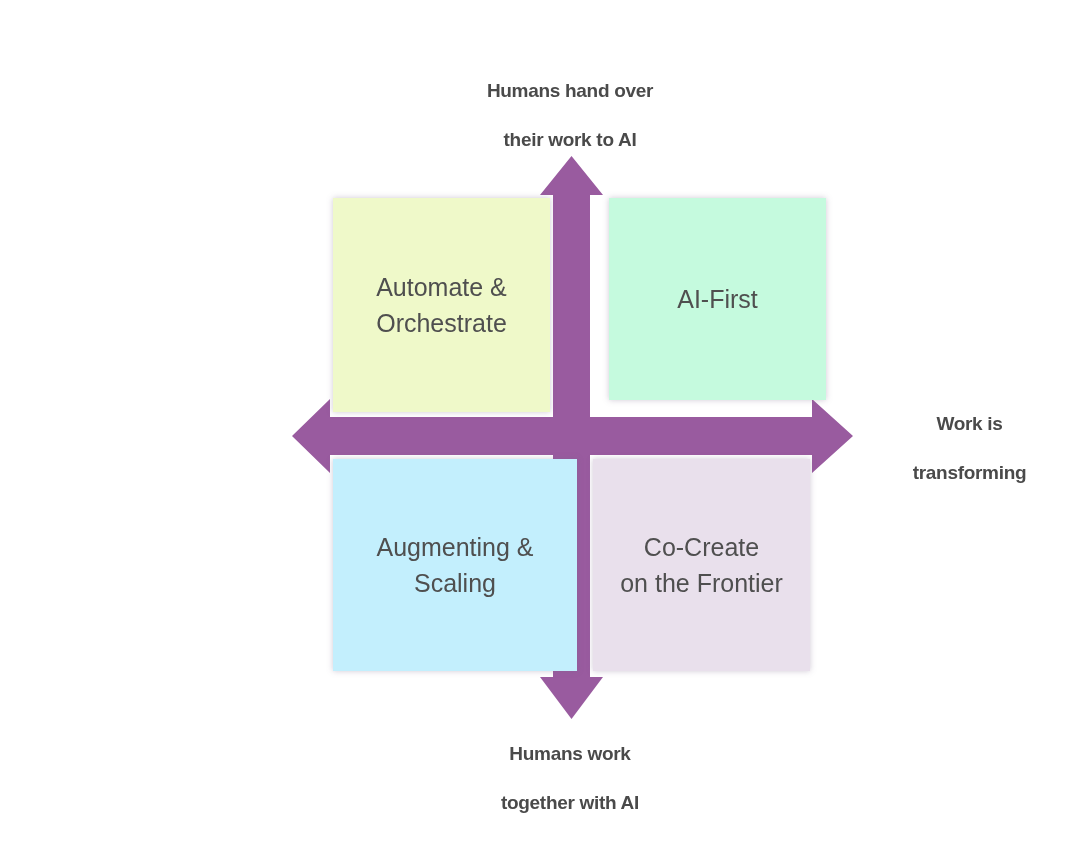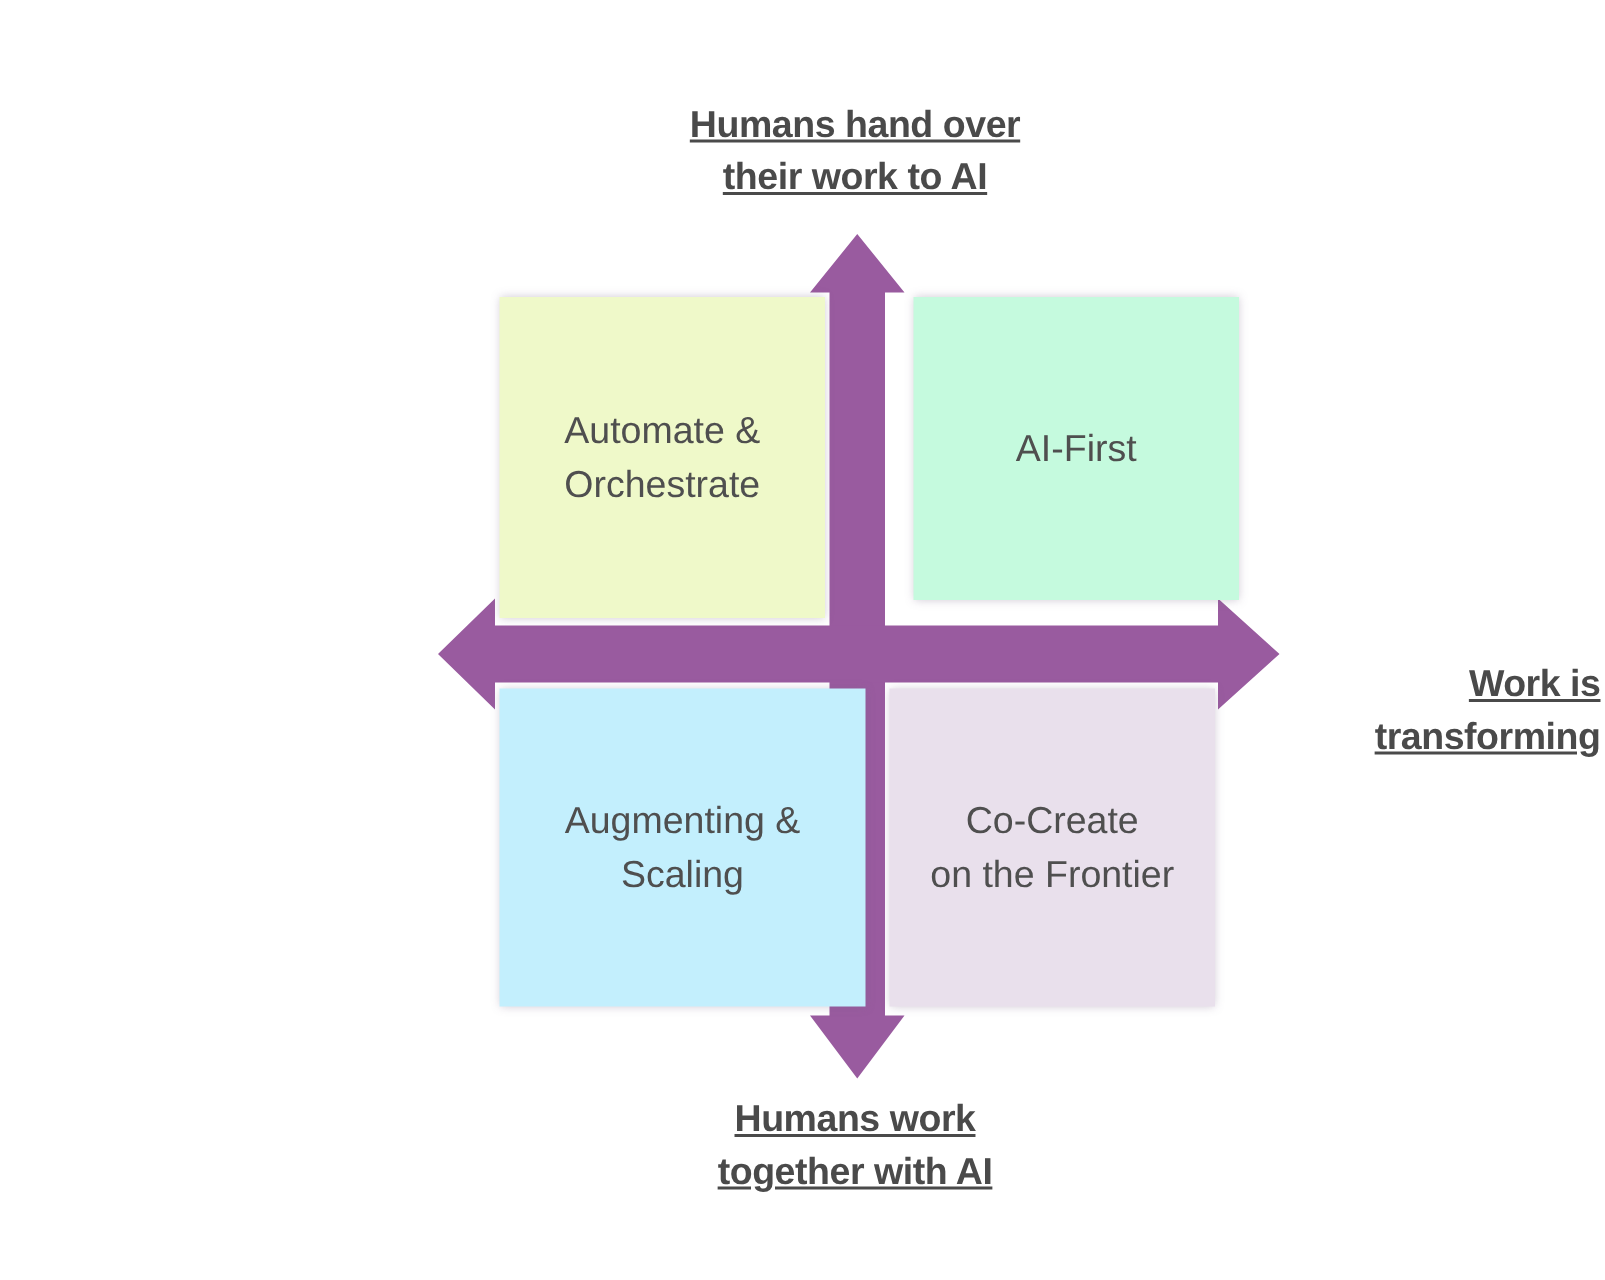--- a/index.html
+++ b/index.html
@@ -7,30 +7,29 @@
     position: relative;
     width: 1070px;
     height: 853px;
     background: #ffffff;
     font-family: "Liberation Sans", sans-serif;
     overflow: hidden;
   }
   .axis-label {
     position: absolute;
     font-weight: bold;
-    font-size: 25px;
-    line-height: 35px;
+    font-size: 19px;
+    line-height: 49px;
     white-space: pre-line;
     letter-spacing: -0.3px;
-    text-decoration: underline;
   }
   .axis-top    { left: 320px; top: 66px;  width: 500px; text-align: center; }
   .axis-bottom { left: 320px; top: 729px; width: 500px; text-align: center; }
   .axis-left   { left: 0px;   top: 398px; width: 268px; text-align: right; }
-  .axis-right  { left: 872px; top: 399px; width: 195px; text-align: right; margin-top: 40px; }
+  .axis-right  { left: 872px; top: 399px; width: 195px; text-align: center; }
   .cross-svg { position: absolute; left: 0; top: 0; }
   .quadrant {
     position: absolute;
     display: flex;
     align-items: center;
     justify-content: center;
     text-align: center;
     font-size: 25px;
     line-height: 36px;
     white-space: pre-line;

